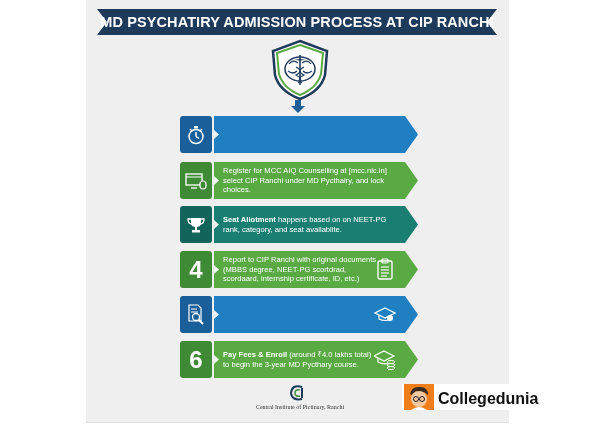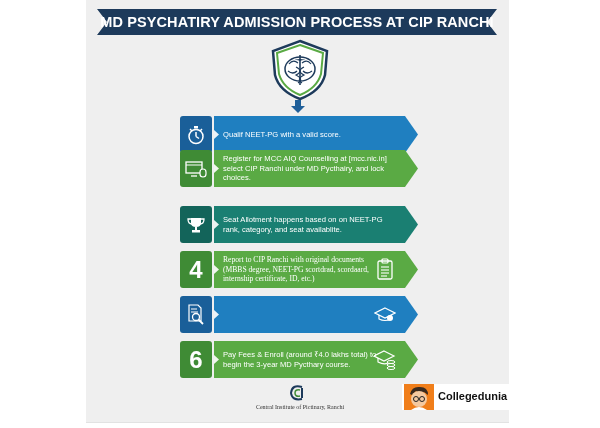--- a/index.html
+++ b/index.html
@@ -13,28 +13,28 @@
                  text-align:center; color:#ffffff; font-weight:bold; font-size:14.5px; letter-spacing:0.1px; }
   .shield { position:absolute; left:269px; top:39px; width:62px; height:62px; }
   .down-arrow { position:absolute; left:290px; top:100px; width:16px; height:14px; }
   .step { position:absolute; left:180px; width:240px; height:37px; }
   .step svg.bg { position:absolute; left:0; top:0; }
   .step .icon { position:absolute; left:0; top:0; width:32px; height:37px; display:flex;
                 align-items:center; justify-content:center; color:#fff; }
   .step .num { font-size:24px; font-weight:bold; color:#fff; }
   .step .text { position:absolute; left:43px; top:0; height:37px; width:175px; display:flex;
                 flex-direction:column; justify-content:center; color:#fff; font-size:7.6px; line-height:9.6px; }
-  .step .text b { font-weight:normal; }
+  .step .text b { font-weight:bold; }
   .step .ricon { position:absolute; right:24px; top:7px; width:22px; height:22px; }
   .footer-logo { position:absolute; left:288px; top:384px; width:20px; height:18px; }
   .footer-text { position:absolute; left:240px; top:404px; width:120px; text-align:center;
                  font-family:"Liberation Serif", serif; font-size:6px; color:#333; }
   .cd { position:absolute; left:402px; top:384px; width:108px; height:26px; background:#ffffff; }
   .cd-avatar { position:absolute; left:2px; top:0; width:30px; height:26px; background:#f07e1a; overflow:hidden; }
-  .cd-name { position:absolute; left:36px; top:6px; font-weight:bold; font-size:11px; color:#111; }
+  .cd-name { position:absolute; left:36px; top:6px; font-weight:bold; font-size:16px; color:#111; }
 </style>
 </head>
 <body>
 
 <div class="panel"></div>
 
 <div class="banner">
   <svg width="400" height="26" viewBox="0 0 400 26">
     <polygon points="0,0 400,0 390,13 400,26 0,26 10,13" fill="#1d3a5b"></polygon>
   </svg>
@@ -70,26 +70,23 @@
   <div class="icon">
     <svg width="18" height="20" viewBox="0 0 18 20">
         <circle cx="9" cy="11.5" r="7" fill="none" stroke="#fff" stroke-width="1.5"></circle>
         <line x1="9" y1="11.5" x2="9" y2="7" stroke="#fff" stroke-width="1.5"></line>
         <line x1="9" y1="11.5" x2="12" y2="13.5" stroke="#fff" stroke-width="1.5"></line>
         <rect x="7" y="1" width="4" height="2.5" fill="#fff"></rect>
         <line x1="3" y1="4" x2="5" y2="6" stroke="#fff" stroke-width="1.5"></line>
         <line x1="15" y1="4" x2="13" y2="6" stroke="#fff" stroke-width="1.5"></line>
       </svg>
   </div>
-  <div class="text">
-    <div><b></b><span>Qualif NEET-PG with a valid score.</span></div>
-  </div>
-</div>
-
-<div class="step" style="top:150px;">
+</div>
+
+<div class="step" style="top:162px;">
   <svg class="bg" width="240" height="37" viewBox="0 0 240 37">
     <polygon points="34,0 225,0 238,18.5 225,37 34,37" fill="#5aaa44"></polygon>
     <rect x="0" y="0" width="32" height="37" rx="3" fill="#3f8b35"></rect>
     <polygon points="34,14 39,18.5 34,23" fill="#ffffff" opacity="0.9"></polygon>
   </svg>
   <div class="icon">
     <svg width="22" height="18" viewBox="0 0 22 18">
         <rect x="1" y="2" width="16" height="11" fill="none" stroke="#fff" stroke-width="1.3"></rect>
         <line x1="1" y1="5" x2="17" y2="5" stroke="#fff" stroke-width="1"></line>
         <line x1="6" y1="16" x2="12" y2="16" stroke="#fff" stroke-width="1.3"></line>
@@ -122,21 +119,21 @@
 
 <div class="step" style="top:251px;">
   <svg class="bg" width="240" height="37" viewBox="0 0 240 37">
     <polygon points="34,0 225,0 238,18.5 225,37 34,37" fill="#5aaa44"></polygon>
     <rect x="0" y="0" width="32" height="37" rx="3" fill="#3f8b35"></rect>
     <polygon points="34,14 39,18.5 34,23" fill="#ffffff" opacity="0.9"></polygon>
   </svg>
   <div class="icon">
     <span class="num">4</span>
   </div>
-  <div class="text" style="width:155px;font-family:Liberation Serif, serif;">
+  <div class="text" style="width:155px;">
     <div><b></b><span>Report to CIP Ranchi with original documents (MBBS degree, NEET-PG scortdrad, scordaard, internship certificate, ID, etc.)</span></div>
   </div>
   <div class="ricon">
     <svg width="22" height="22" viewBox="0 0 22 22">
         <rect x="4" y="3" width="14" height="18" rx="1.5" fill="none" stroke="#fff" stroke-width="1.3"></rect>
         <rect x="8" y="1" width="6" height="4" rx="1" fill="none" stroke="#fff" stroke-width="1.2"></rect>
         <line x1="7" y1="9" x2="15" y2="9" stroke="#fff" stroke-width="1.1"></line>
         <line x1="7" y1="12" x2="15" y2="12" stroke="#fff" stroke-width="1.1"></line>
         <line x1="7" y1="15" x2="15" y2="15" stroke="#fff" stroke-width="1.1"></line>
         <line x1="7" y1="18" x2="13" y2="18" stroke="#fff" stroke-width="1.1"></line>

